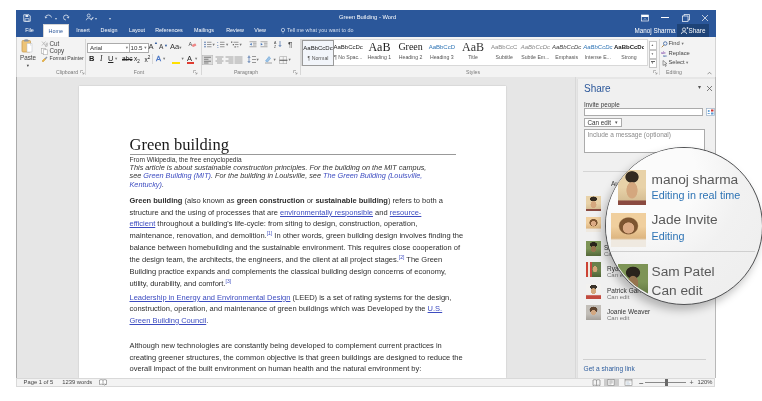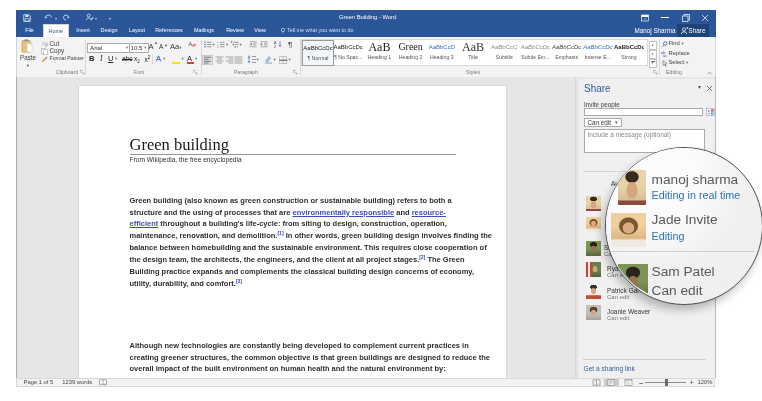--- a/index.html
+++ b/index.html
@@ -14,21 +14,21 @@
 .glabel{position:absolute;font-size:5.2px;color:#7a7a7a;bottom:2px;text-align:center;}
 .gdiv{position:absolute;top:2px;bottom:2px;width:1px;background:#d7d7d7;}
 #docarea{position:absolute;left:0;top:67px;width:700px;height:300.5px;background:#e6e6e6;border-left:1px solid #ababab;border-right:1px solid #b8b8b8;box-sizing:border-box;}
 #page{position:absolute;left:62px;top:9px;width:426.5px;height:292px;background:#fff;box-shadow:0 0 1.5px rgba(0,0,0,.2);}
 #vscroll{position:absolute;left:550px;top:0;width:8px;height:300.5px;background:#e6e6e6;border-right:1px solid #d8d8d8;}
 #panel{position:absolute;left:560px;top:2px;width:140px;height:298.5px;background:#f0f0f0;border-left:1px solid #e0e0e0;}
 #statusbar{position:absolute;left:0;top:367.5px;width:697px;height:7.5px;background:#f3f3f3;border:1px solid #d9d9d9;font-size:6px;color:#555;}
 .link{color:#3d4cc0;text-decoration:underline;}
 .lnk2{color:#3d4cc0;}
 .sup{color:#3d4cc0;font-size:5px;position:relative;top:-2.5px;}
-.bodytxt{left:50.5px;font-size:7.5px;line-height:11.5px;color:#2e2e2e;white-space:nowrap;font-weight:bold;}
+.bodytxt{left:50.5px;font-size:7.5px;line-height:11.5px;color:#2e2e2e;white-space:nowrap;}
 #circle{position:absolute;left:605px;top:147px;width:158px;height:158px;border-radius:50%;border:1.7px solid #505153;box-sizing:border-box;background:#efefef;box-shadow:-3px 5px 9px rgba(0,0,0,0.25);}
 #circlein{position:absolute;left:0;top:0;width:154.4px;height:154.4px;border-radius:50%;overflow:hidden;background:radial-gradient(circle at 28% 18%, #fbfbfb 0 28%, #f1f1f1 55%, #ededed 100%);}
 .bigphoto{}
 .photo{position:absolute;width:15px;height:15px;}
 .ph-manoj{background:
  radial-gradient(ellipse 34% 40% at 50% 58%, #d4a77e 0 55%, rgba(0,0,0,0) 62%),
  radial-gradient(ellipse 40% 28% at 50% 20%, #332a20 0 55%, rgba(0,0,0,0) 63%),
  linear-gradient(180deg, rgba(0,0,0,0) 0 85%, #8a4a40 89%),
  linear-gradient(180deg, #e8d2a8 0 50%, #d0b88e 100%);}
 .ph-jade{background:
@@ -328,21 +328,23 @@
     <div class="glabel" style="left:637px;width:40px;">Editing</div>
     <svg class="abs" style="left:689.5px;top:33.5px" width="5" height="4" viewBox="0 0 10 8">
         <path d="M1 6.5 L5 2.5 L9 6.5" fill="none" stroke="#666" stroke-width="1.3"></path>
       </svg>
   </div>
   <div id="docarea" style="overflow:hidden;">
     <div id="page">
       <div class="abs" style="left:50.5px;top:50.5px;font-family:'Liberation Serif',serif;font-size:16.5px;color:#1a1a1a;line-height:16.5px;">Green building</div>
       <div class="abs" style="left:50.5px;top:67.8px;width:326px;height:1px;background:#999;"></div>
       <div class="abs" style="left:50.5px;top:69.8px;font-size:6.6px;color:#333;">From Wikipedia, the free encyclopedia</div>
+      <div class="abs" style="left:50.5px;top:77.7px;font-size:7.3px;font-style:italic;color:#333;line-height:8.4px;">This article is about sustainable construction principles. For the building on the MIT campus,<br>see <span class="lnk2">Green Building (MIT)</span>. For the building in Louisville, see <span class="lnk2">The Green Building (Louisville,<br>Kentucky)</span>.</div>
       <div class="abs bodytxt" style="top:109.1px;"><b>Green building</b> (also known as <b>green construction</b> or <b>sustainable building</b>) refers to both a<br>structure and the using of processes that are <span class="link">environmentally responsible</span> and <span class="link">resource-</span><br><span class="link">efficient</span> throughout a building's life-cycle: from siting to design, construction, operation,<br>maintenance, renovation, and demolition.<span class="sup">[1]</span> In other words, green building design involves finding the<br>balance between homebuilding and the sustainable environment. This requires close cooperation of<br>the design team, the architects, the engineers, and the client at all project stages.<span class="sup">[2]</span> The Green<br>Building practice expands and complements the classical building design concerns of economy,<br>utility, durability, and comfort.<span class="sup">[3]</span></div>
+      <div class="abs bodytxt" style="top:205.9px;"><span class="link">Leadership in Energy and Environmental Design</span> (LEED) is a set of rating systems for the design,<br>construction, operation, and maintenance of green buildings which was Developed by the <span class="link">U.S.<br>Green Building Council</span>.</div>
       <div class="abs bodytxt" style="top:254px;">Although new technologies are constantly being developed to complement current practices in<br>creating greener structures, the common objective is that green buildings are designed to reduce the<br>overall impact of the built environment on human health and the natural environment by:</div>
     </div>
     <div id="vscroll"></div>
     <div id="panel">
       <div class="abs" style="left:6px;top:4px;font-size:10px;color:#2b579a;">Share</div>
       <span class="abs" style="left:120px;top:4px;font-size:6px;color:#555;">▾</span>
       <svg class="abs" style="left:128px;top:6px" width="7" height="7" viewBox="0 0 14 14">
           <path d="M2 2 L12 12 M12 2 L2 12" stroke="#555" stroke-width="1.5"></path>
         </svg>
       <div class="abs" style="left:6px;top:21.5px;font-size:6.3px;color:#3b3b3b;">Invite people</div>

